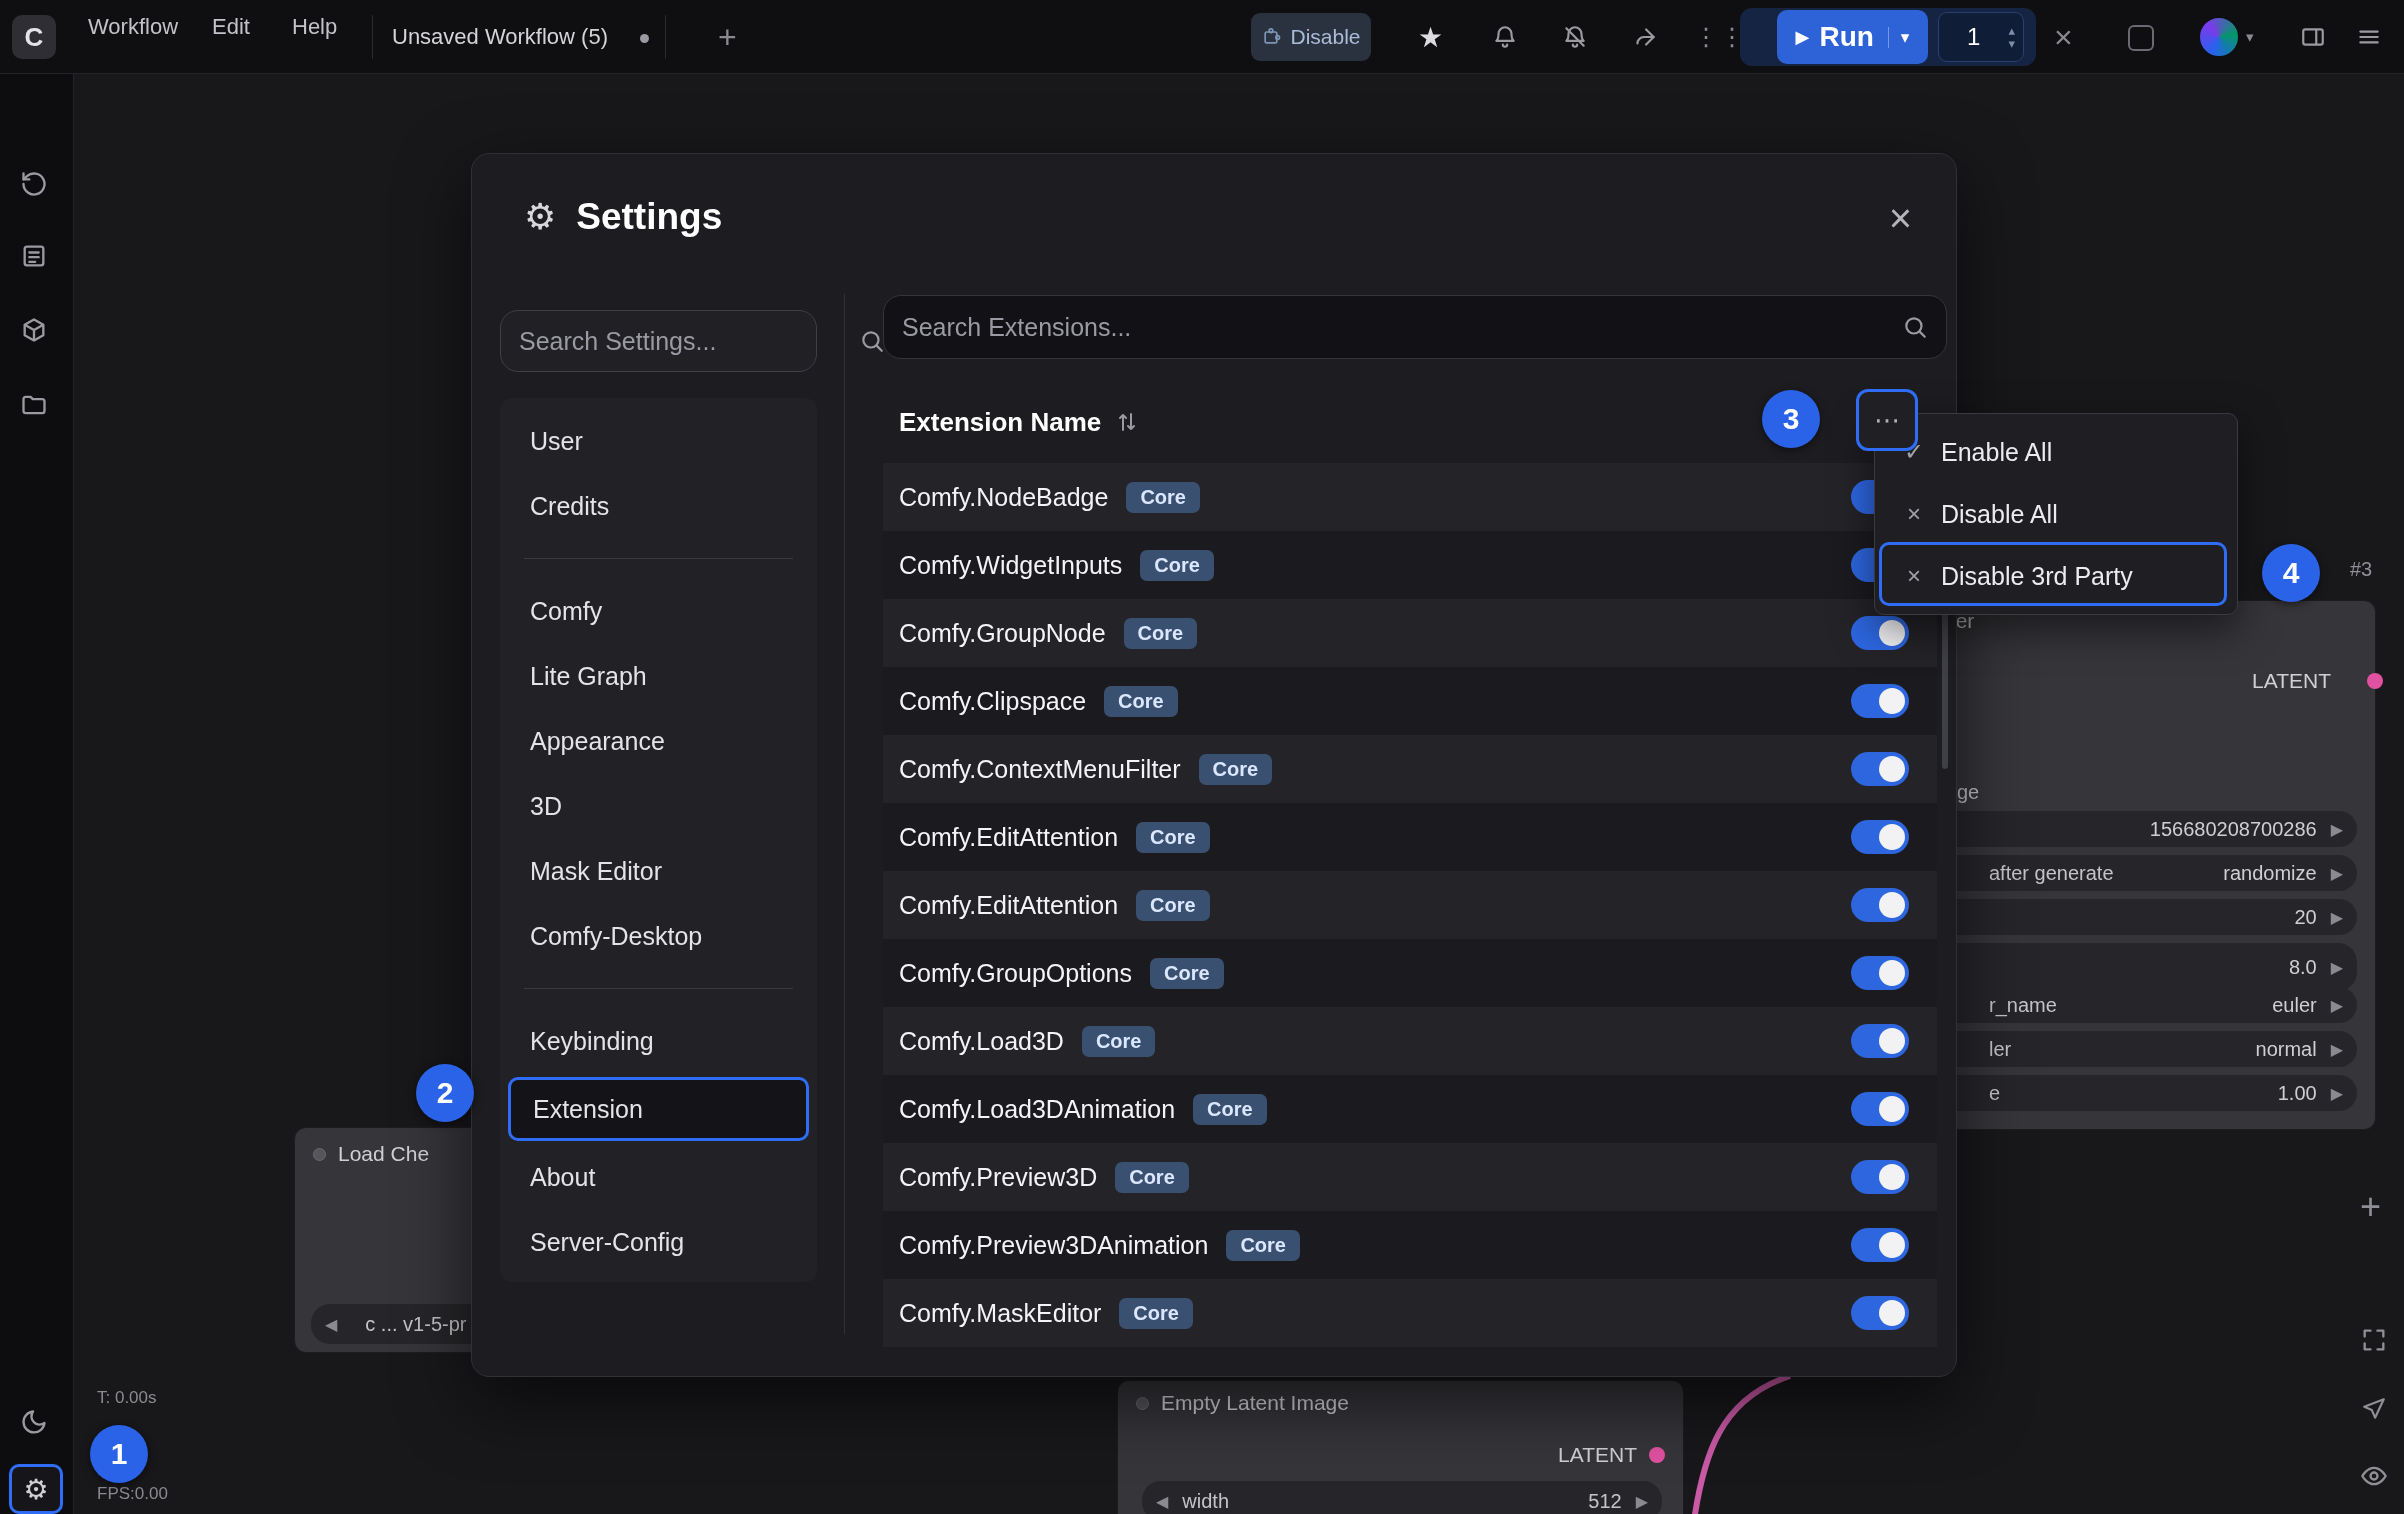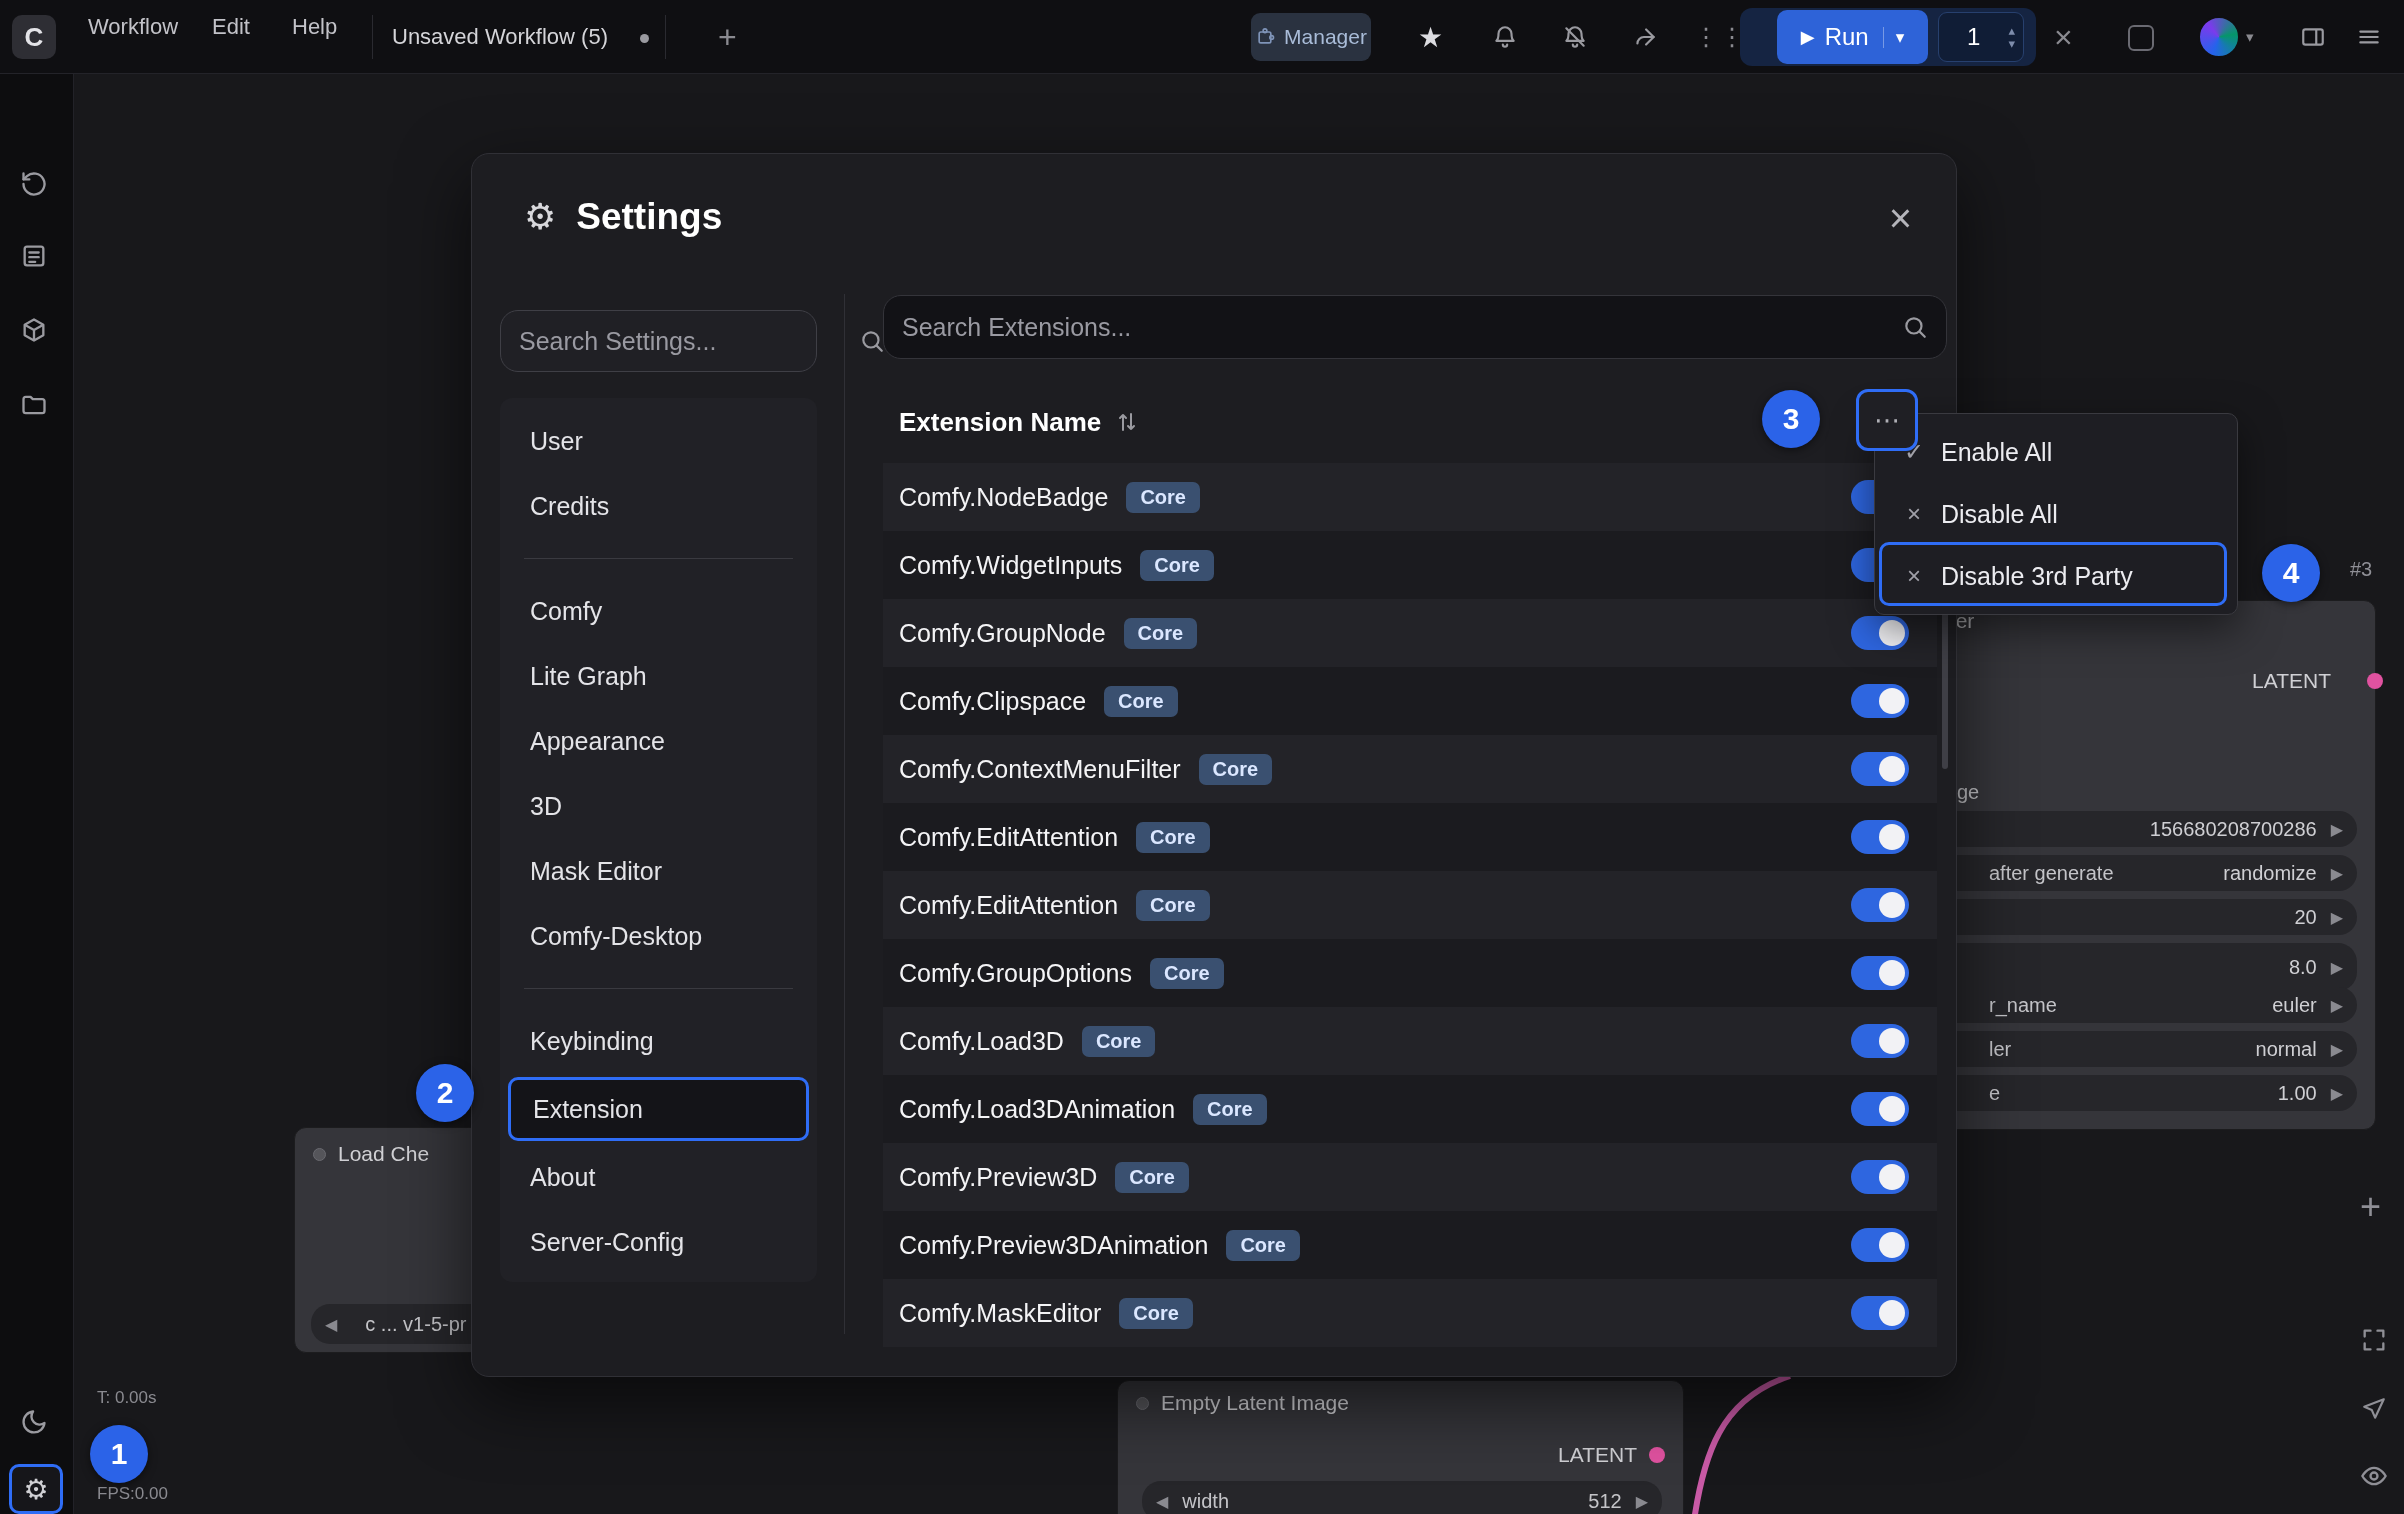--- a/index.html
+++ b/index.html
@@ -23,21 +23,21 @@
   .logo-box{position:absolute;left:12px;top:15px;width:44px;height:44px;border-radius:10px;background:#2e2e34;display:flex;align-items:center;justify-content:center;font-weight:bold;font-size:26px;color:#e4e4e8}
   .tab-sep{position:absolute;top:15px;width:1px;height:44px;background:#2a2a30}
   .tab-label{position:absolute;left:392px;top:0;height:74px;display:flex;align-items:center;font-size:22px;color:#d4d4d8}
   .tab-dot{position:absolute;left:640px;top:34px;width:9px;height:9px;border-radius:50%;background:#9a9aa0}
   .tab-plus{position:absolute;left:718px;top:0;height:74px;display:flex;align-items:center;font-size:32px;color:#8a8a90}
   .manager-btn{position:absolute;left:1251px;top:13px;width:120px;height:48px;background:#2a3240;border-radius:9px;display:flex;align-items:center;justify-content:center;gap:9px;color:#a9bcd8;font-size:21px}
   .tb-ic{position:absolute;top:0;height:74px;display:flex;align-items:center}
   .run-wrap{position:absolute;left:1740px;top:8px;width:296px;height:58px;background:#152442;border-radius:12px}
   .run-btn{position:absolute;left:37px;top:2px;width:151px;height:54px;background:var(--run-blue);border-radius:10px;display:flex;align-items:center;justify-content:center;gap:10px;color:#fff}
   .run-btn .play{font-size:18px}
-  .run-btn .lbl{font-size:24px;font-weight:normal}
+  .run-btn .lbl{font-size:28px;font-weight:bold}
   .run-btn .chev{font-size:17px;padding-left:12px;margin-left:4px;border-left:1px solid rgba(255,255,255,.35)}
   .queue-stepper{position:absolute;left:198px;top:4px;width:86px;height:50px;background:#101d36;border:1px solid #27406e;border-radius:9px;display:flex;align-items:center}
   .queue-stepper .num{flex:1;text-align:center;font-size:24px;color:#fff}
   .queue-stepper .arrows{display:flex;flex-direction:column;gap:0;padding-right:8px;color:#7d8cab;font-size:13px;line-height:13px}
   .square-btn{position:absolute;left:2128px;top:25px;width:26px;height:26px;border:2px solid #6a6a72;border-radius:6px}
   .avatar{position:absolute;left:2198px;top:16px;width:42px;height:42px;border-radius:50%;background:conic-gradient(from 200deg,#2563eb,#7c3aed,#059669,#2563eb);border:2px solid #0f0f12}
   .avatar-chev{position:absolute;left:2246px;top:0;height:74px;display:flex;align-items:center;font-size:15px;color:#8a8a90}
 
   
   .sidebar{position:absolute;left:0;top:74px;width:74px;height:1440px;background:#0d0d0f;border-right:1px solid #222228;z-index:75}
@@ -227,21 +227,21 @@
   <span class="tab-plus">+</span>
 
   <div class="manager-btn">
     <span class="icon" style="color:#7f94b8">
       <svg width="20" height="20" viewBox="0 0 24 24" fill="none" stroke="currentColor" stroke-width="2">
           <rect x="5" y="6" width="14" height="13" rx="2"></rect>
           <circle cx="12" cy="4.5" r="2.2"></circle>
           <circle cx="20" cy="12.5" r="2.2"></circle>
         </svg>
     </span>
-    <span>Manager</span>
+    <span>Disable</span>
   </div>
 
   <span class="tb-ic" style="left:1418px;font-size:28px;color:#dcdce0">★</span>
   <span class="tb-ic icon" style="left:1492px">
     <svg width="26" height="26" viewBox="0 0 24 24" fill="none" stroke="currentColor" stroke-width="2" stroke-linecap="round" stroke-linejoin="round">
         <path d="M6 9a6 6 0 0 1 12 0c0 5 2 6.5 2 6.5H4S6 14 6 9"></path>
         <path d="M10 19a2 2 0 0 0 4 0"></path>
       </svg>
   </span>
   <span class="tb-ic icon" style="left:1562px">

